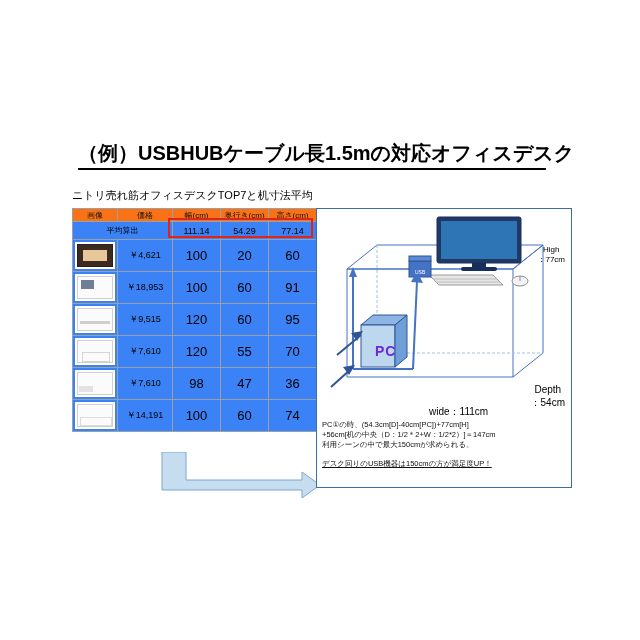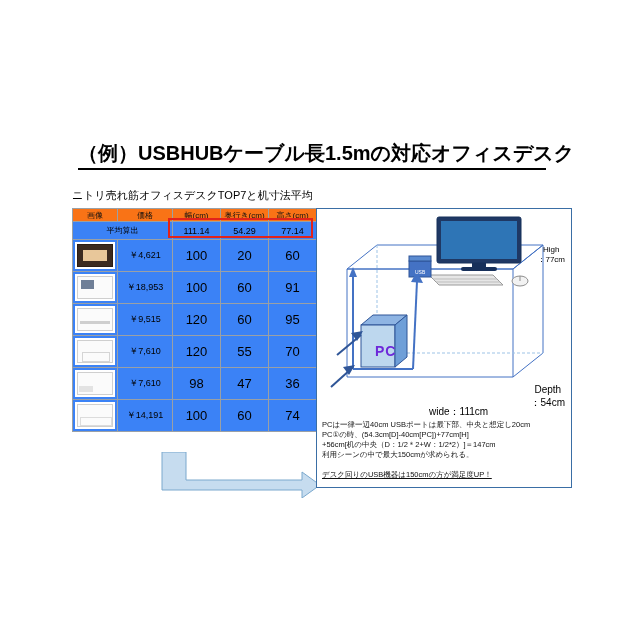--- a/index.html
+++ b/index.html
@@ -253,20 +253,19 @@
       <div>：77cm</div>
     </div>
     <div class="lbl-depth">
       <div>Depth</div>
       <div>：54cm</div>
     </div>
     <div class="lbl-wide">wide：111cm</div>
   </div>
 
   <div class="panel-note">
-    <div>PCは一律一辺40cm USBポートは最下部、中央と想定し20cm</div>
     <div>PC①の時、(54.3cm[D]-40cm[PC])+77cm[H]</div>
     <div>+56cm[机の中央（D：1/2＊2+W：1/2*2）]＝147cm</div>
     <div>利用シーンの中で最大150cmが求められる。</div>
     <span class="uline">デスク回りのUSB機器は150cmの方が満足度UP！</span>
   </div>
 
 </div>
 
 </body></html>

